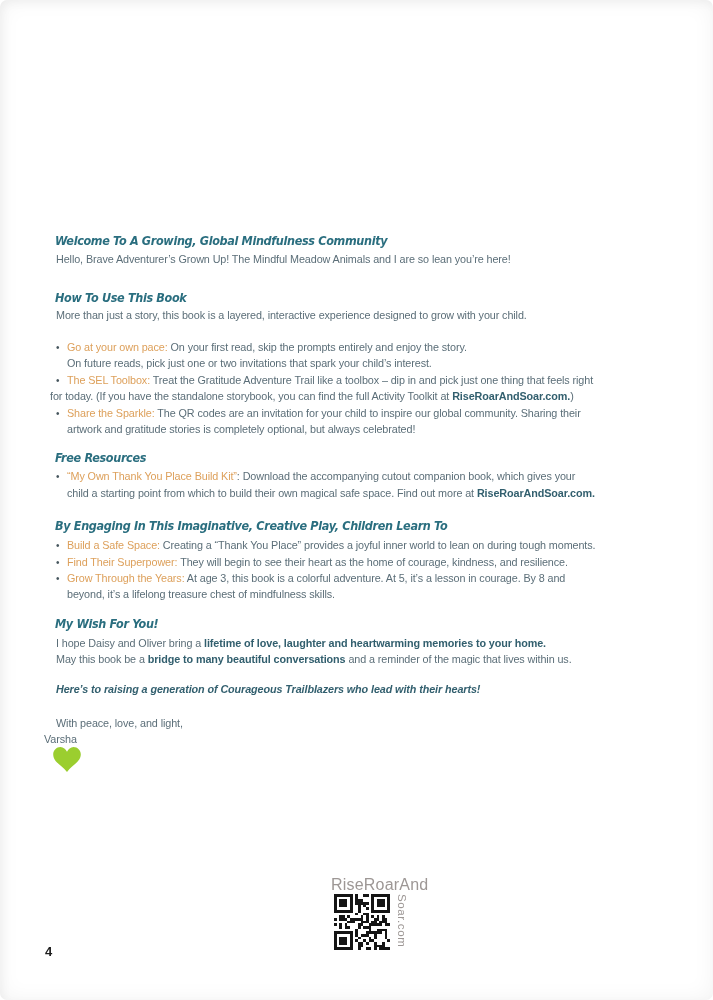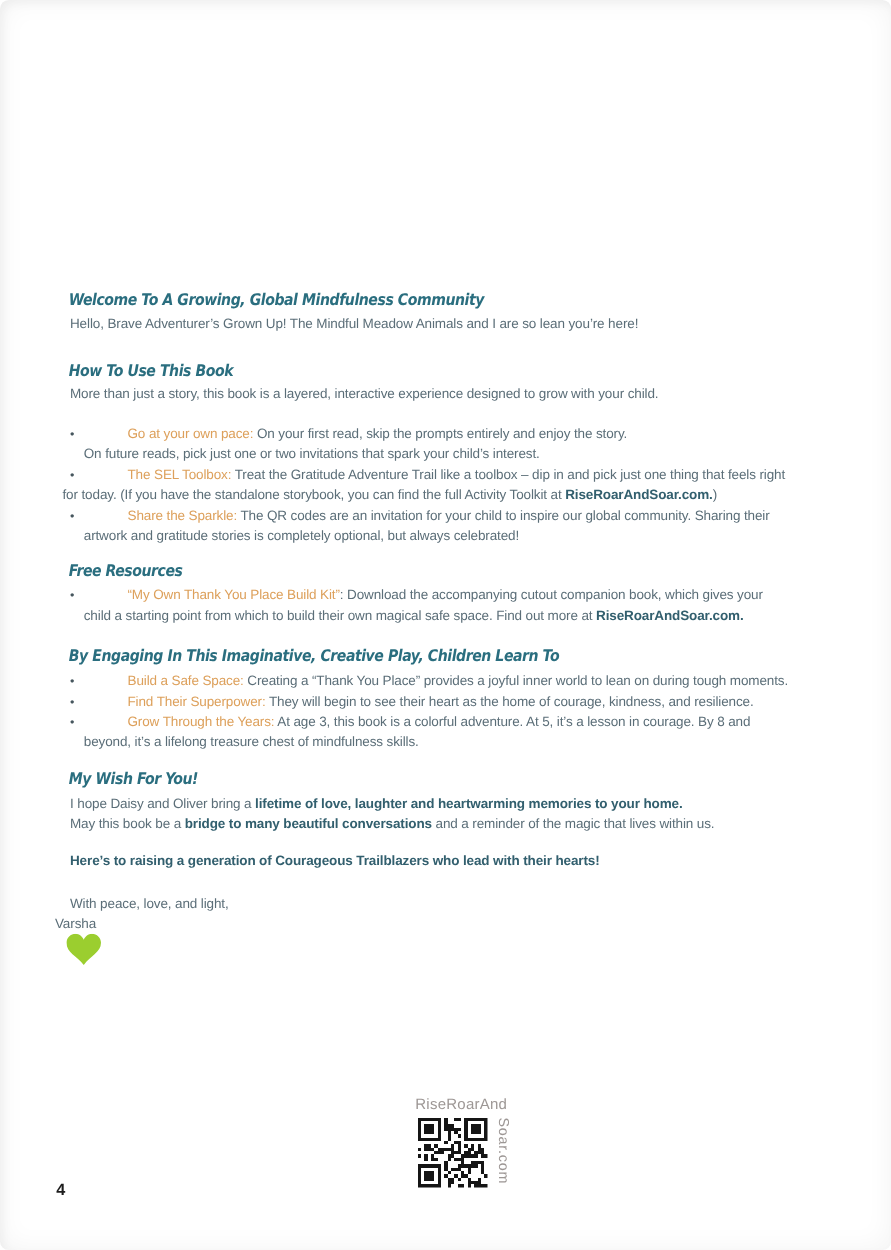--- a/index.html
+++ b/index.html
@@ -30,26 +30,26 @@
     transform:scaleX(0.88);
     transform-origin:left center;
   }
   .marker{
     position:absolute;
     left:-11px;
     color:#46565e;
     font-size:10px;
   }
   .s-n{}
-  .s-o{color:var(--accent-orange);margin-left:35px;}
+  .s-o{color:var(--accent-orange);}
   .s-b{color:var(--bold);font-weight:bold;}
   .heart{position:absolute;left:53px;top:747px;width:28px;height:25px;}
   .brand-top{
     position:absolute;left:331px;top:876px;width:76px;
-    text-align:center;font-size:12px;letter-spacing:0.2px;
+    text-align:center;font-size:16px;letter-spacing:0.2px;
     color:var(--footer-gray);
   }
   .qr{position:absolute;left:334px;top:894px;width:56px;height:56px;}
   .brand-side{
     position:absolute;left:396px;top:894px;height:60px;
     writing-mode:vertical-rl;
     font-size:11.5px;letter-spacing:0.6px;
     color:var(--footer-gray);
   }
   .page-number{
@@ -77,21 +77,21 @@
       <div class="line" style="top: 469px; left: 67px;"><span class="marker">•</span><span class="s-o">“My Own Thank You Place Build Kit”</span><span class="s-n">: Download the accompanying cutout companion book, which gives your</span></div>
       <div class="line" style="top: 486px; left: 67px;"><span class="s-n">child a starting point from which to build their own magical safe space. Find out more at </span><span class="s-b">RiseRoarAndSoar.com.</span></div>
       <div class="line heading" style="top: 518px; left: 55px;"><span class="s-n">By Engaging In This Imaginative, Creative Play, Children Learn To</span></div>
       <div class="line" style="top: 538px; left: 67px;"><span class="marker">•</span><span class="s-o">Build a Safe Space:</span><span class="s-n"> Creating a “Thank You Place” provides a joyful inner world to lean on during tough moments.</span></div>
       <div class="line" style="top: 555px; left: 67px;"><span class="marker">•</span><span class="s-o">Find Their Superpower:</span><span class="s-n"> They will begin to see their heart as the home of courage, kindness, and resilience.</span></div>
       <div class="line" style="top: 571px; left: 67px;"><span class="marker">•</span><span class="s-o">Grow Through the Years:</span><span class="s-n"> At age 3, this book is a colorful adventure. At 5, it’s a lesson in courage. By 8 and</span></div>
       <div class="line" style="top: 587px; left: 67px;"><span class="s-n">beyond, it’s a lifelong treasure chest of mindfulness skills.</span></div>
       <div class="line heading" style="top: 616px; left: 55px;"><span class="s-n">My Wish For You!</span></div>
       <div class="line" style="top: 636px; left: 56px;"><span class="s-n">I hope Daisy and Oliver bring a </span><span class="s-b">lifetime of love, laughter and heartwarming memories to your home.</span></div>
       <div class="line" style="top: 652px; left: 56px; text-align: center;"><span class="s-n">May this book be a </span><span class="s-b">bridge to many beautiful conversations</span><span class="s-n"> and a reminder of the magic that lives within us.</span></div>
-      <div class="line" style="top: 682px; left: 56px;"><span class="s-b">Here’s to raising a generation of Courageous Trailblazers who lead with their hearts!</span></div>
+      <div class="line" style="top: 682px; left: 56px; font-style: italic;"><span class="s-b">Here’s to raising a generation of Courageous Trailblazers who lead with their hearts!</span></div>
       <div class="line" style="top: 716px; left: 56px;"><span class="s-n">With peace, love, and light,</span></div>
       <div class="line" style="top: 732px; left: 44px;"><span class="s-n">Varsha</span></div>
     </div>
 
   <div class="heart">
     <svg width="28" height="25" viewBox="0 0 32 29">
       <path id="heart-path" d="M23.6,0c-3.4,0-6.3,2.7-7.6,5.6C14.7,2.7,11.8,0,8.4,0C3.8,0,0,3.8,0,8.4c0,9.4,9.5,11.9,16,20.6c6.1-8.7,16-11.5,16-20.6C32,3.8,28.2,0,23.6,0z" fill="#9bce2f"></path>
     </svg>
   </div>
 

